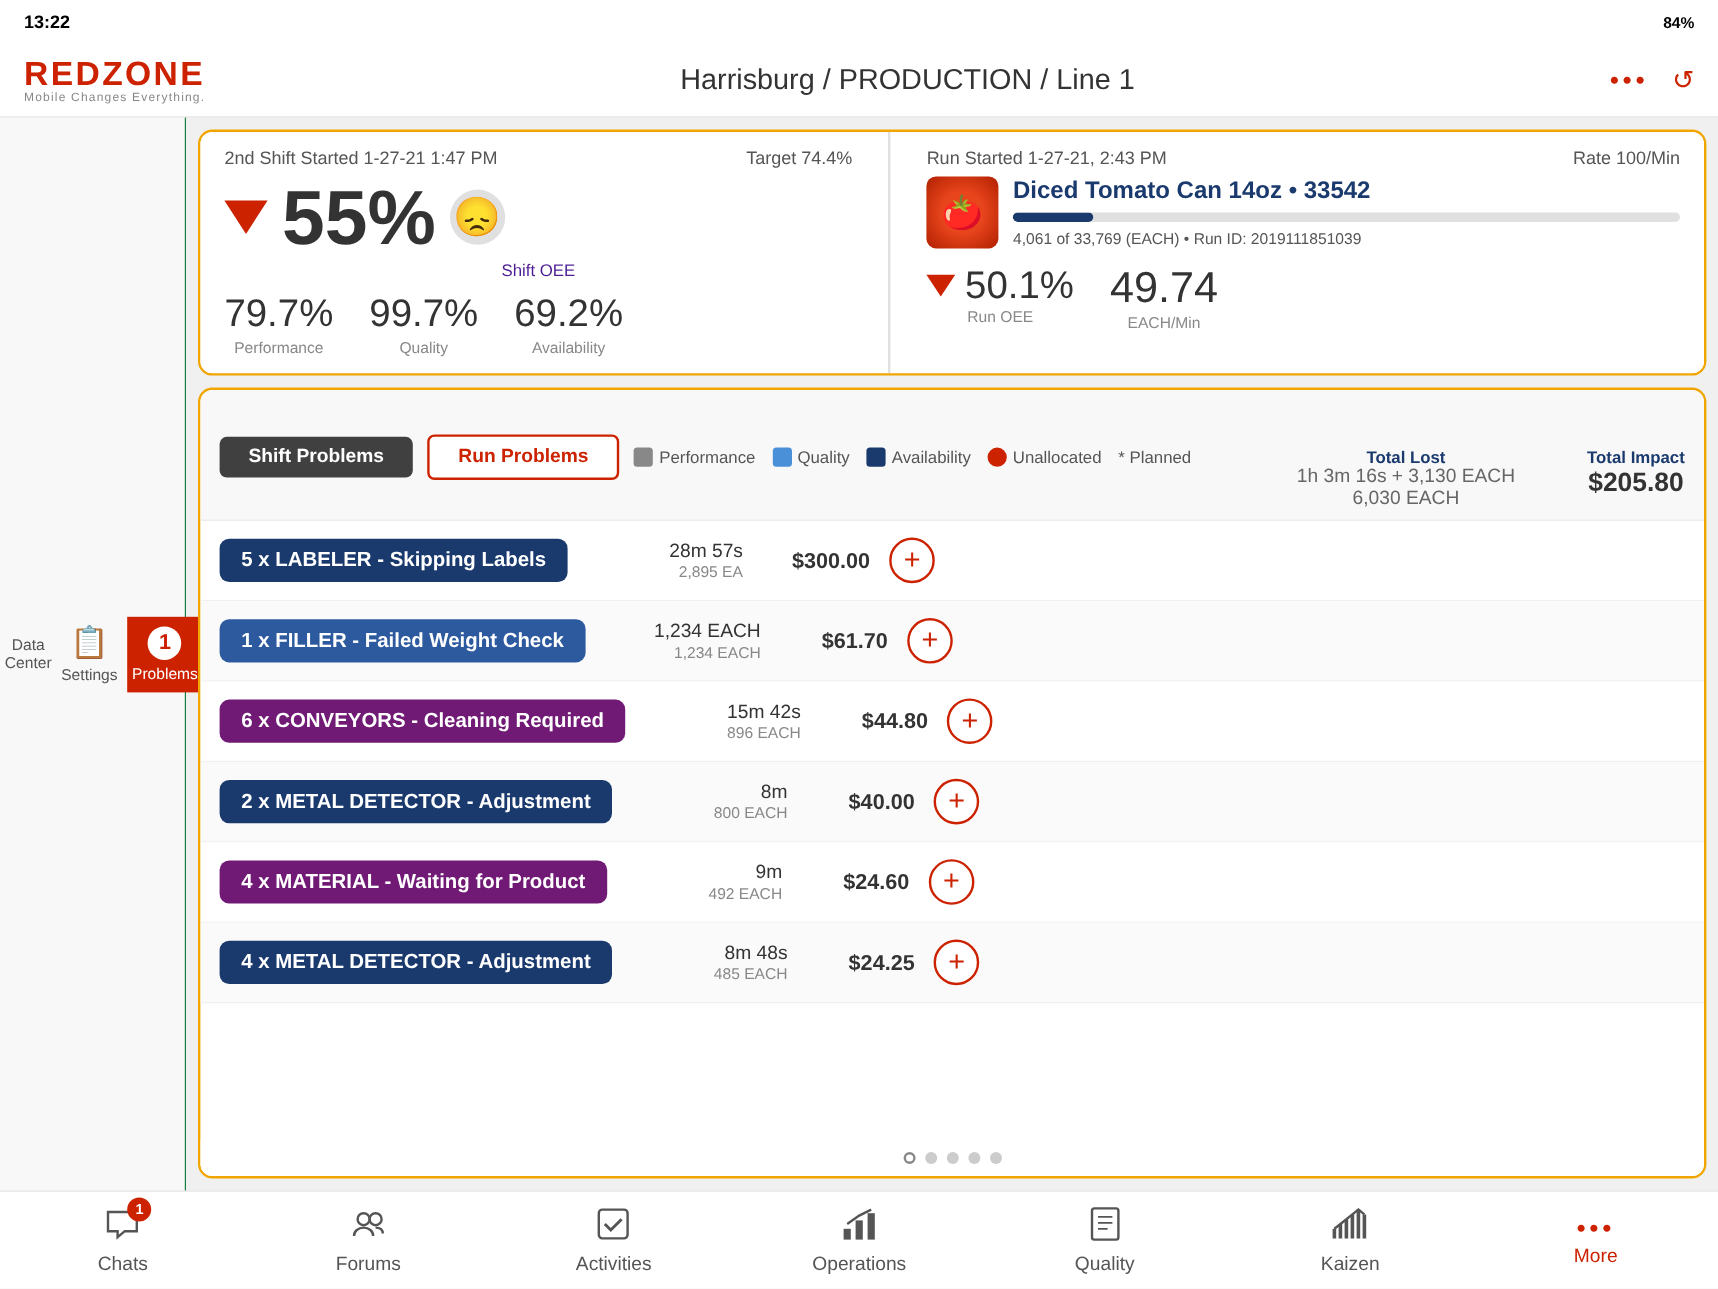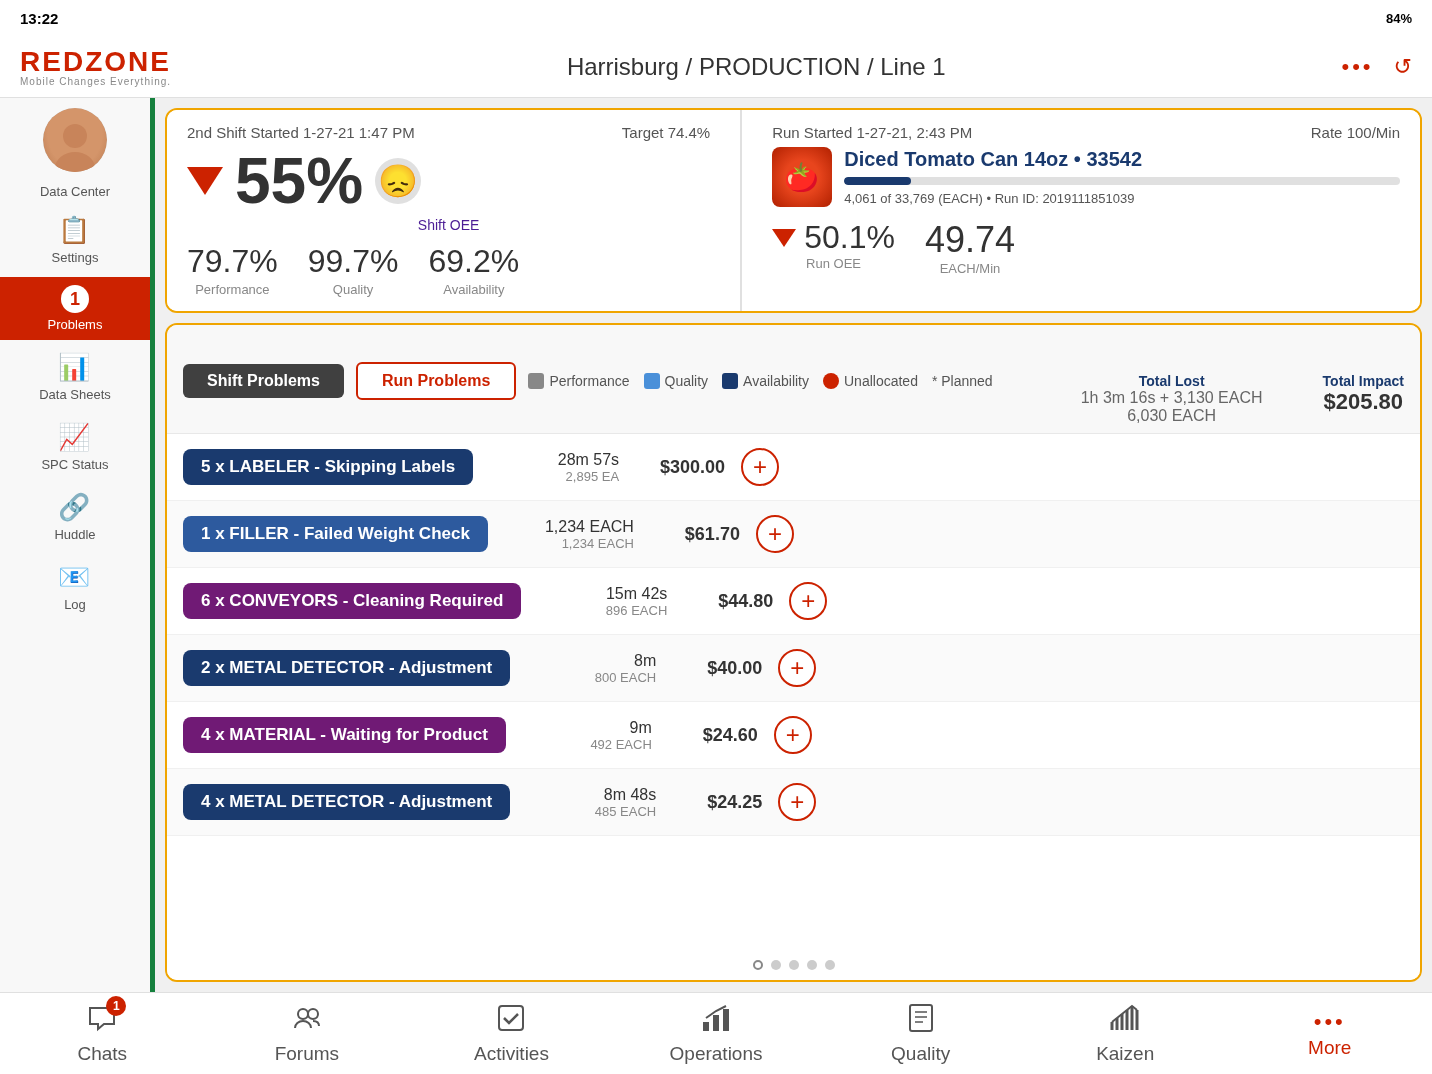--- a/index.html
+++ b/index.html
@@ -48,24 +48,24 @@
     .main-layout {
       display: flex;
       height: calc(1074px - 36px - 62px - 82px);
     }
 
     
     .sidebar {
       width: 155px;
       background: #f8f8f8;
       display: flex;
-      flex-direction: column;
+      flex-direction: row;
       align-items: center;
       padding: 10px 0;
-      border-right: 5px solid #15803d;
+      border-right: 1px solid #15803d;
       gap: 4px;
     }
     .sidebar-avatar {
       width: 64px;
       height: 64px;
       border-radius: 50%;
       background: #ccc;
       overflow: hidden;
       margin-bottom: 4px;
       display: flex;
@@ -381,21 +381,21 @@
       flex: 1;
       display: flex;
       flex-direction: column;
       align-items: center;
       justify-content: center;
       cursor: pointer;
       gap: 2px;
       padding: 8px 4px;
     }
     .bottom-tab .tab-icon { font-size: 26px; color: #555; position: relative; }
-    .bottom-tab .tab-label { font-size: 19px; color: #555; }
+    .bottom-tab .tab-label { font-size: 16px; color: #555; }
     .bottom-tab.active .tab-label { color: #cc2200; }
     .bottom-tab.active .tab-icon { color: #cc2200; }
     .tab-badge {
       position: absolute;
       top: -6px;
       right: -8px;
       background: #cc2200;
       color: #fff;
       border-radius: 50%;
       width: 20px;

